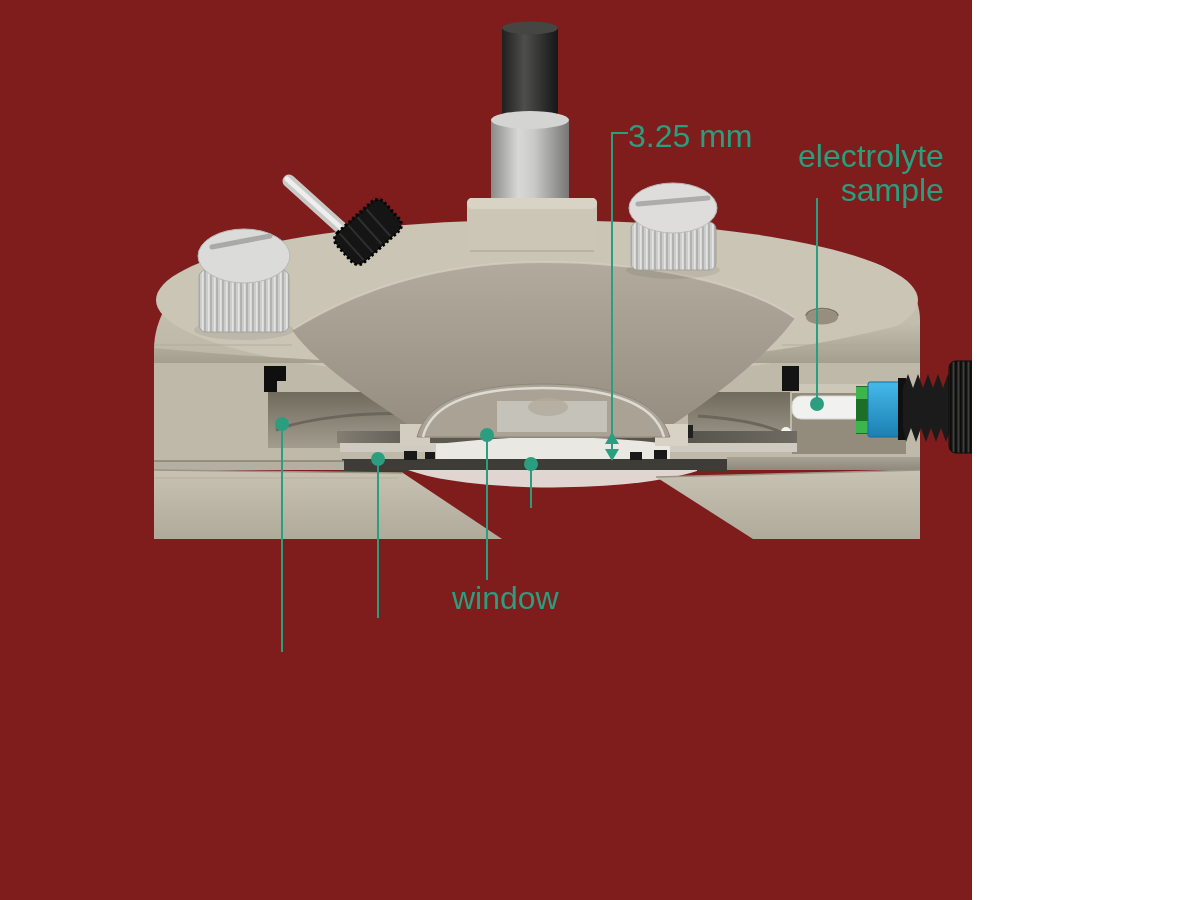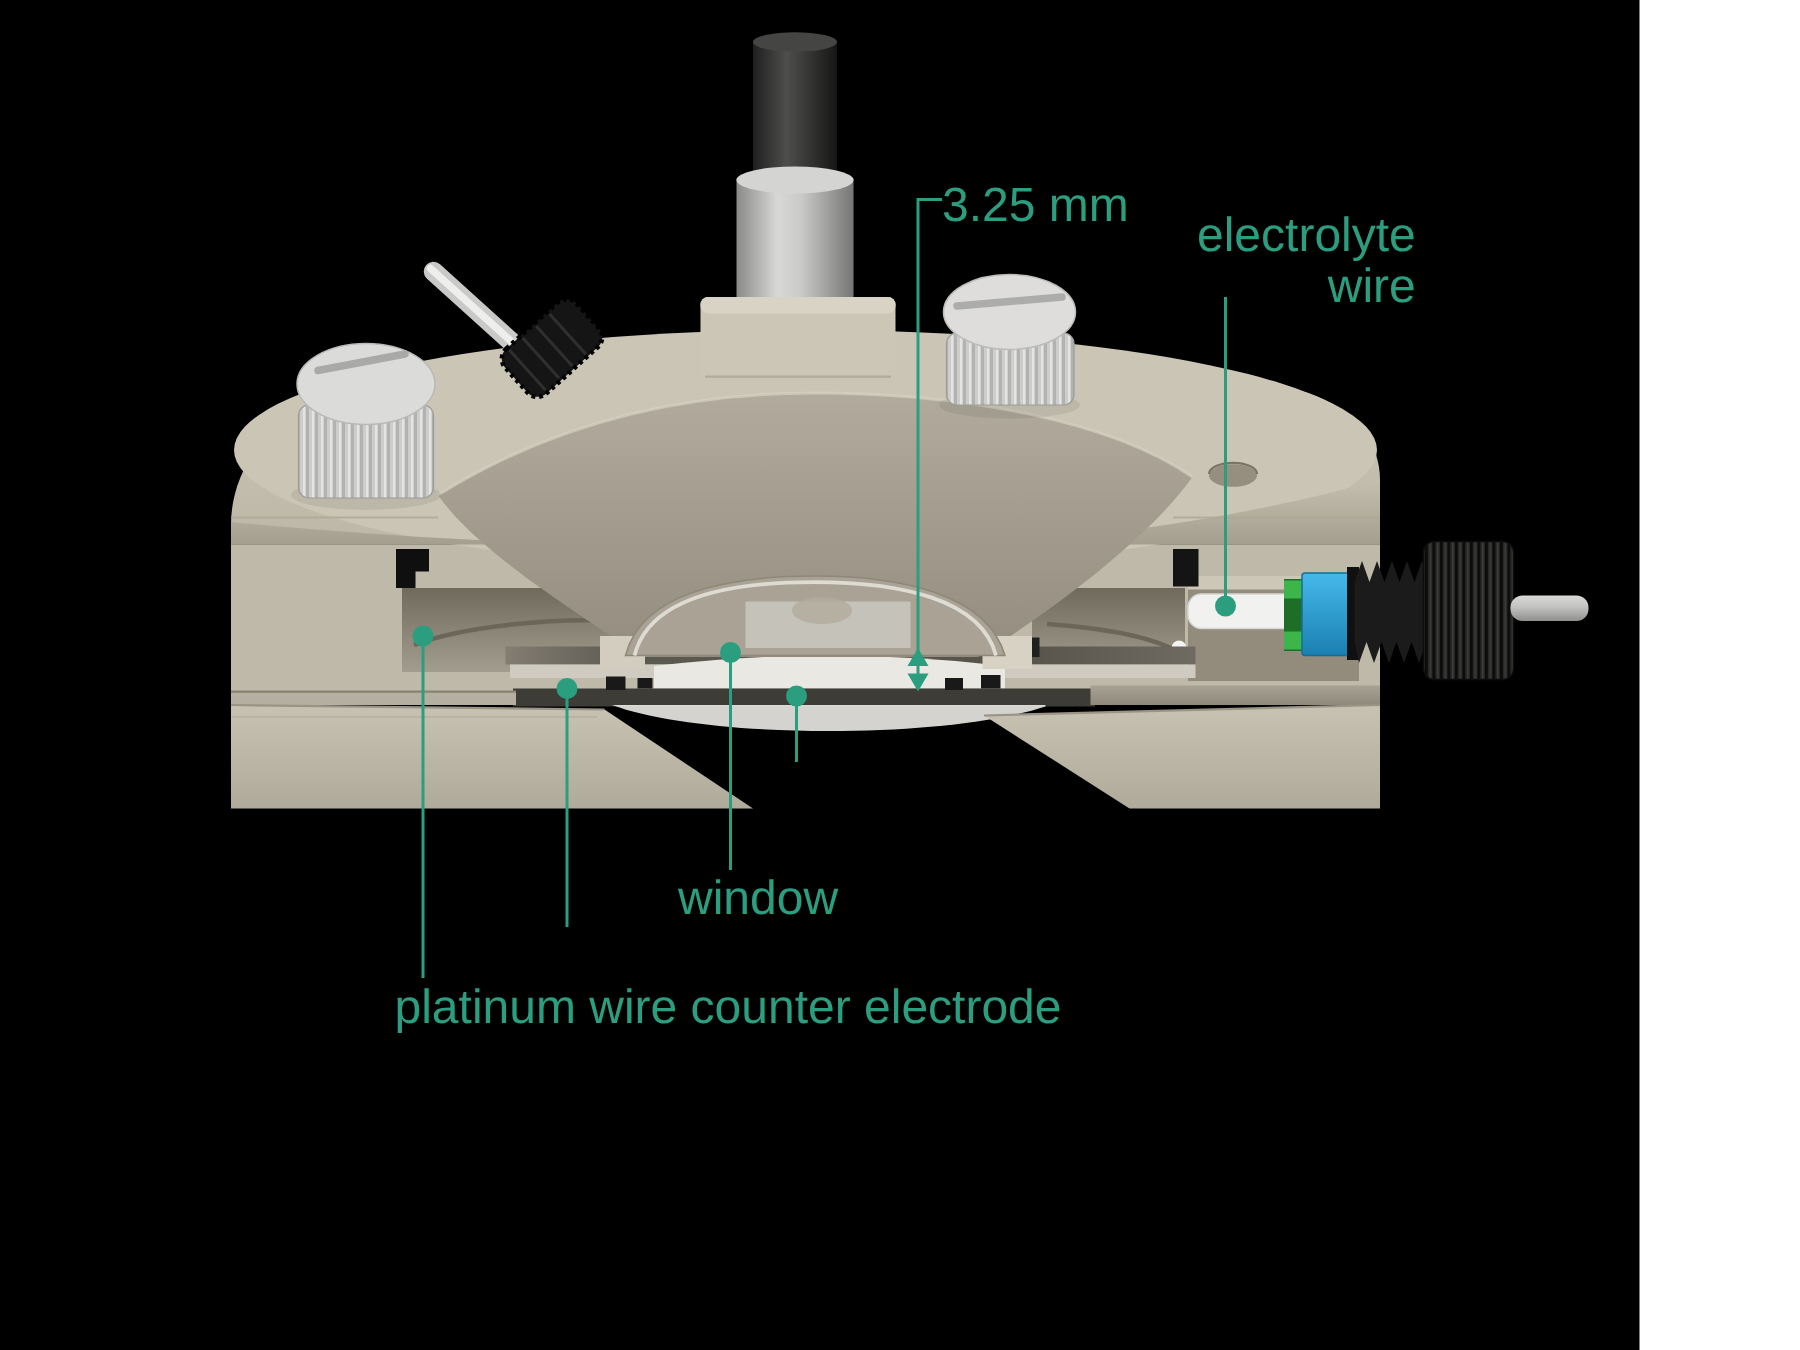--- a/index.html
+++ b/index.html
@@ -1,17 +1,17 @@
 <!DOCTYPE html>
 <html style="--accent: #2b9e80;"><head>
 <meta charset="utf-8">
 <style>
   html,body{margin:0;padding:0;background:#ffffff;}
   #stage{
-    position:relative;width:1093px;height:900px;background:#000000;overflow:hidden;
+    position:relative;width:972px;height:900px;background:#7f1d1d;overflow:hidden;
     font-family:"Liberation Sans",sans-serif;
   }
   #render-svg{position:absolute;left:0;top:0;}
   .lbl{
     position:absolute;color:var(--accent,#2b9e80);
     font-size:32px;line-height:34px;font-weight:400;white-space:nowrap;
     letter-spacing:0px;
   }
   .lbl div{white-space:nowrap;text-align:right;}
 </style>
@@ -207,24 +207,23 @@
     <circle cx="487" cy="435" r="7"></circle>
     <circle cx="531" cy="464" r="7"></circle>
     <circle cx="817" cy="404" r="7"></circle>
   </g>
 </svg>
 
 <div class="lbl" style="left:628px;top:119px;">3.25 mm</div>
 
 <div class="lbl" style="left:798px;top:139px;">
   <div>electrolyte</div>
-  <div>wire</div>
+  <div>sample</div>
 </div>
 
 <div class="lbl" style="left:508px;top:509px;">
 </div>
 
 <div class="lbl" style="left:452px;top:581px;">window</div>
 
 
-<div class="lbl" style="left:263px;top:654px;">platinum wire counter electrode</div>
 
 </div>
 
 </body></html>

